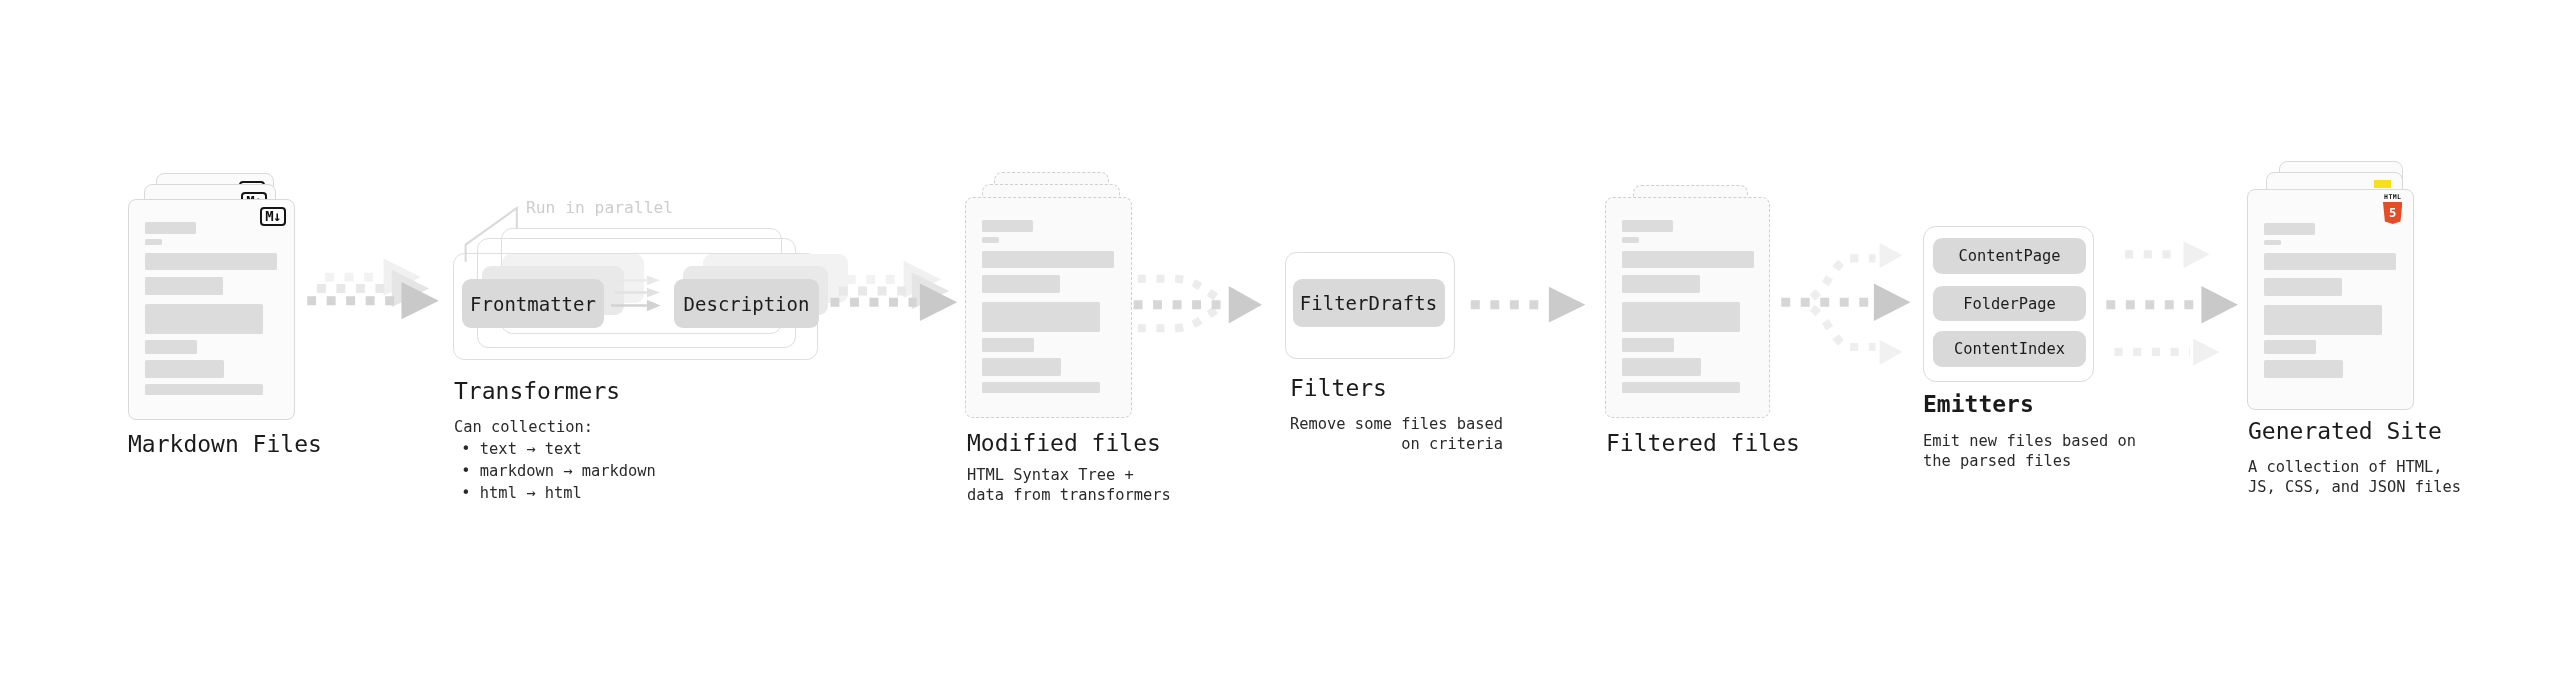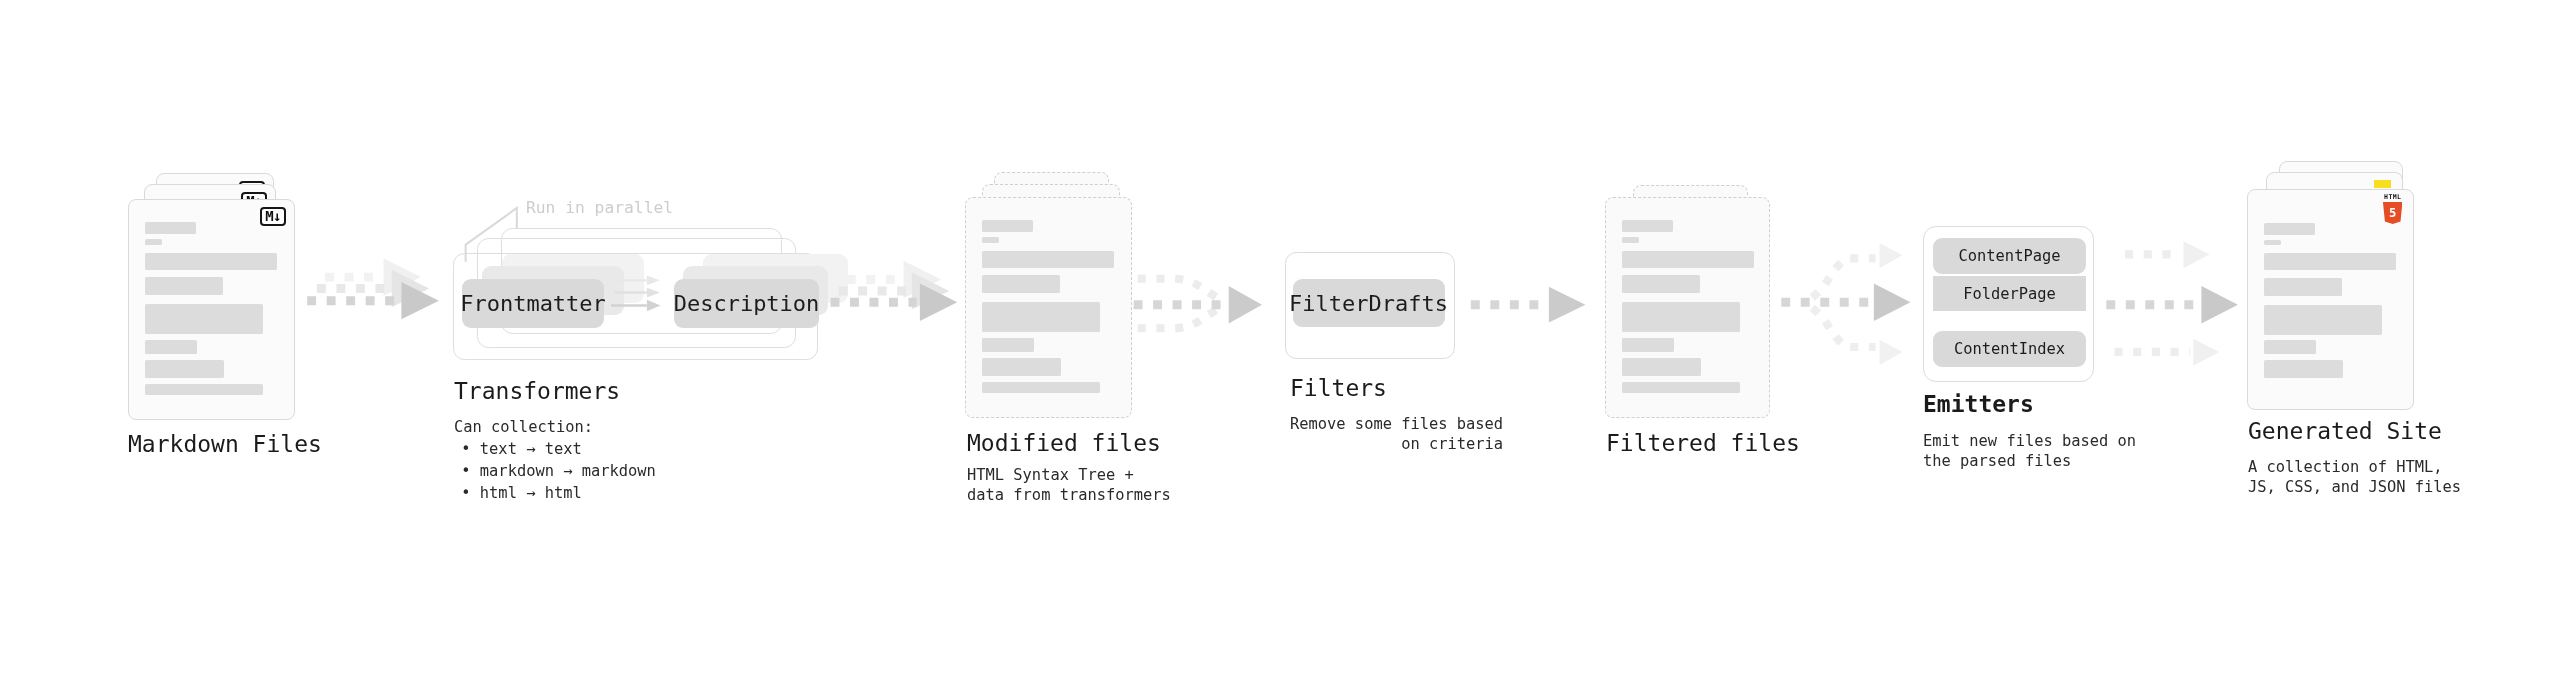--- a/index.html
+++ b/index.html
@@ -23,21 +23,21 @@
     clip-path:polygon(0 0,100% 0,90% 88%,50% 100%,10% 88%);
     display:flex;align-items:center;justify-content:center;font-size:12.2px;font-weight:700;}
   .js-badge{position:absolute;top:7.3px;right:11.4px;width:17px;height:8.1px;background:#f7df1e;}
   .css-badge{position:absolute;top:3.3px;right:19.5px;text-align:center;font-size:6.5px;
     font-weight:700;color:#111;line-height:1;margin-top:28px;}
   .css-underline{height:2.4px;background:#2f6fed;margin-top:0.8px;width:13px;}
   
   .outline-box{position:absolute;border:1.6px solid #dedede;border-radius:11.4px;box-sizing:border-box;}
   .panel{position:absolute;background:#ffffff;border:1.6px solid #dcdcdc;box-sizing:border-box;}
   .pill{position:absolute;background:#d9d9d9;border-radius:9px;display:flex;align-items:center;
-    justify-content:center;font-size:22px;color:#1c1c1c;white-space:nowrap;}
+    justify-content:center;font-size:19px;color:#1c1c1c;white-space:nowrap;}
   .pill.ghost1{background:#e9e9e9;}
   .pill.ghost2{background:#f2f2f2;}
   
   .heading{position:absolute;font-size:23px;font-weight:500;color:#1b1b1b;white-space:nowrap;line-height:1.1;}
   .caption{position:absolute;font-size:15.4px;line-height:20.3px;color:#2a2a2a;white-space:nowrap;}
   .caption .indent{padding-left:7.3px;}
   .caption.wide{line-height:22px;}
   .annotation{position:absolute;font-size:16.3px;color:#cdcdcd;white-space:nowrap;}
   
   .overlay{position:absolute;left:0;top:0;width:2576px;height:681px;pointer-events:none;}
@@ -140,21 +140,21 @@
         <div class="bar" style="width:79px;height:18px;margin-bottom:6.5px"></div>
         <div class="bar" style="width:118px;height:11.4px"></div>
       </div>
     </div>
     <div class="heading" style="left:1606px;top:431px;">Filtered files</div>
   </div>
 
   <div>
     <div class="panel" style="left:1923px;top:226px;width:171px;height:156px;border-radius:13px;">
       <div class="pill" style="left:9px;top:10.6px;width:153px;height:36px;border-radius:9px;font-size:15.4px;">ContentPage</div>
-      <div class="pill" style="left:9px;top:49px;width:153px;height:35px;border-radius:0;font-size:15.4px;text-align:center;">FolderPage</div>
+      <div class="pill" style="left:9px;top:59px;width:153px;height:35px;border-radius:9px;font-size:15.4px;text-align:center;">FolderPage</div>
       <div class="pill" style="left:9px;top:104px;width:153px;height:36px;border-radius:9px;font-size:15.4px;">ContentIndex</div>
     </div>
     <div class="heading" style="left:1923px;top:392px;font-weight:bold;">Emitters</div>
     <div class="caption" style="left:1923px;top:431px;">
       <div>Emit new files based on</div>
       <div>the parsed files</div>
     </div>
   </div>
 
   <div>

